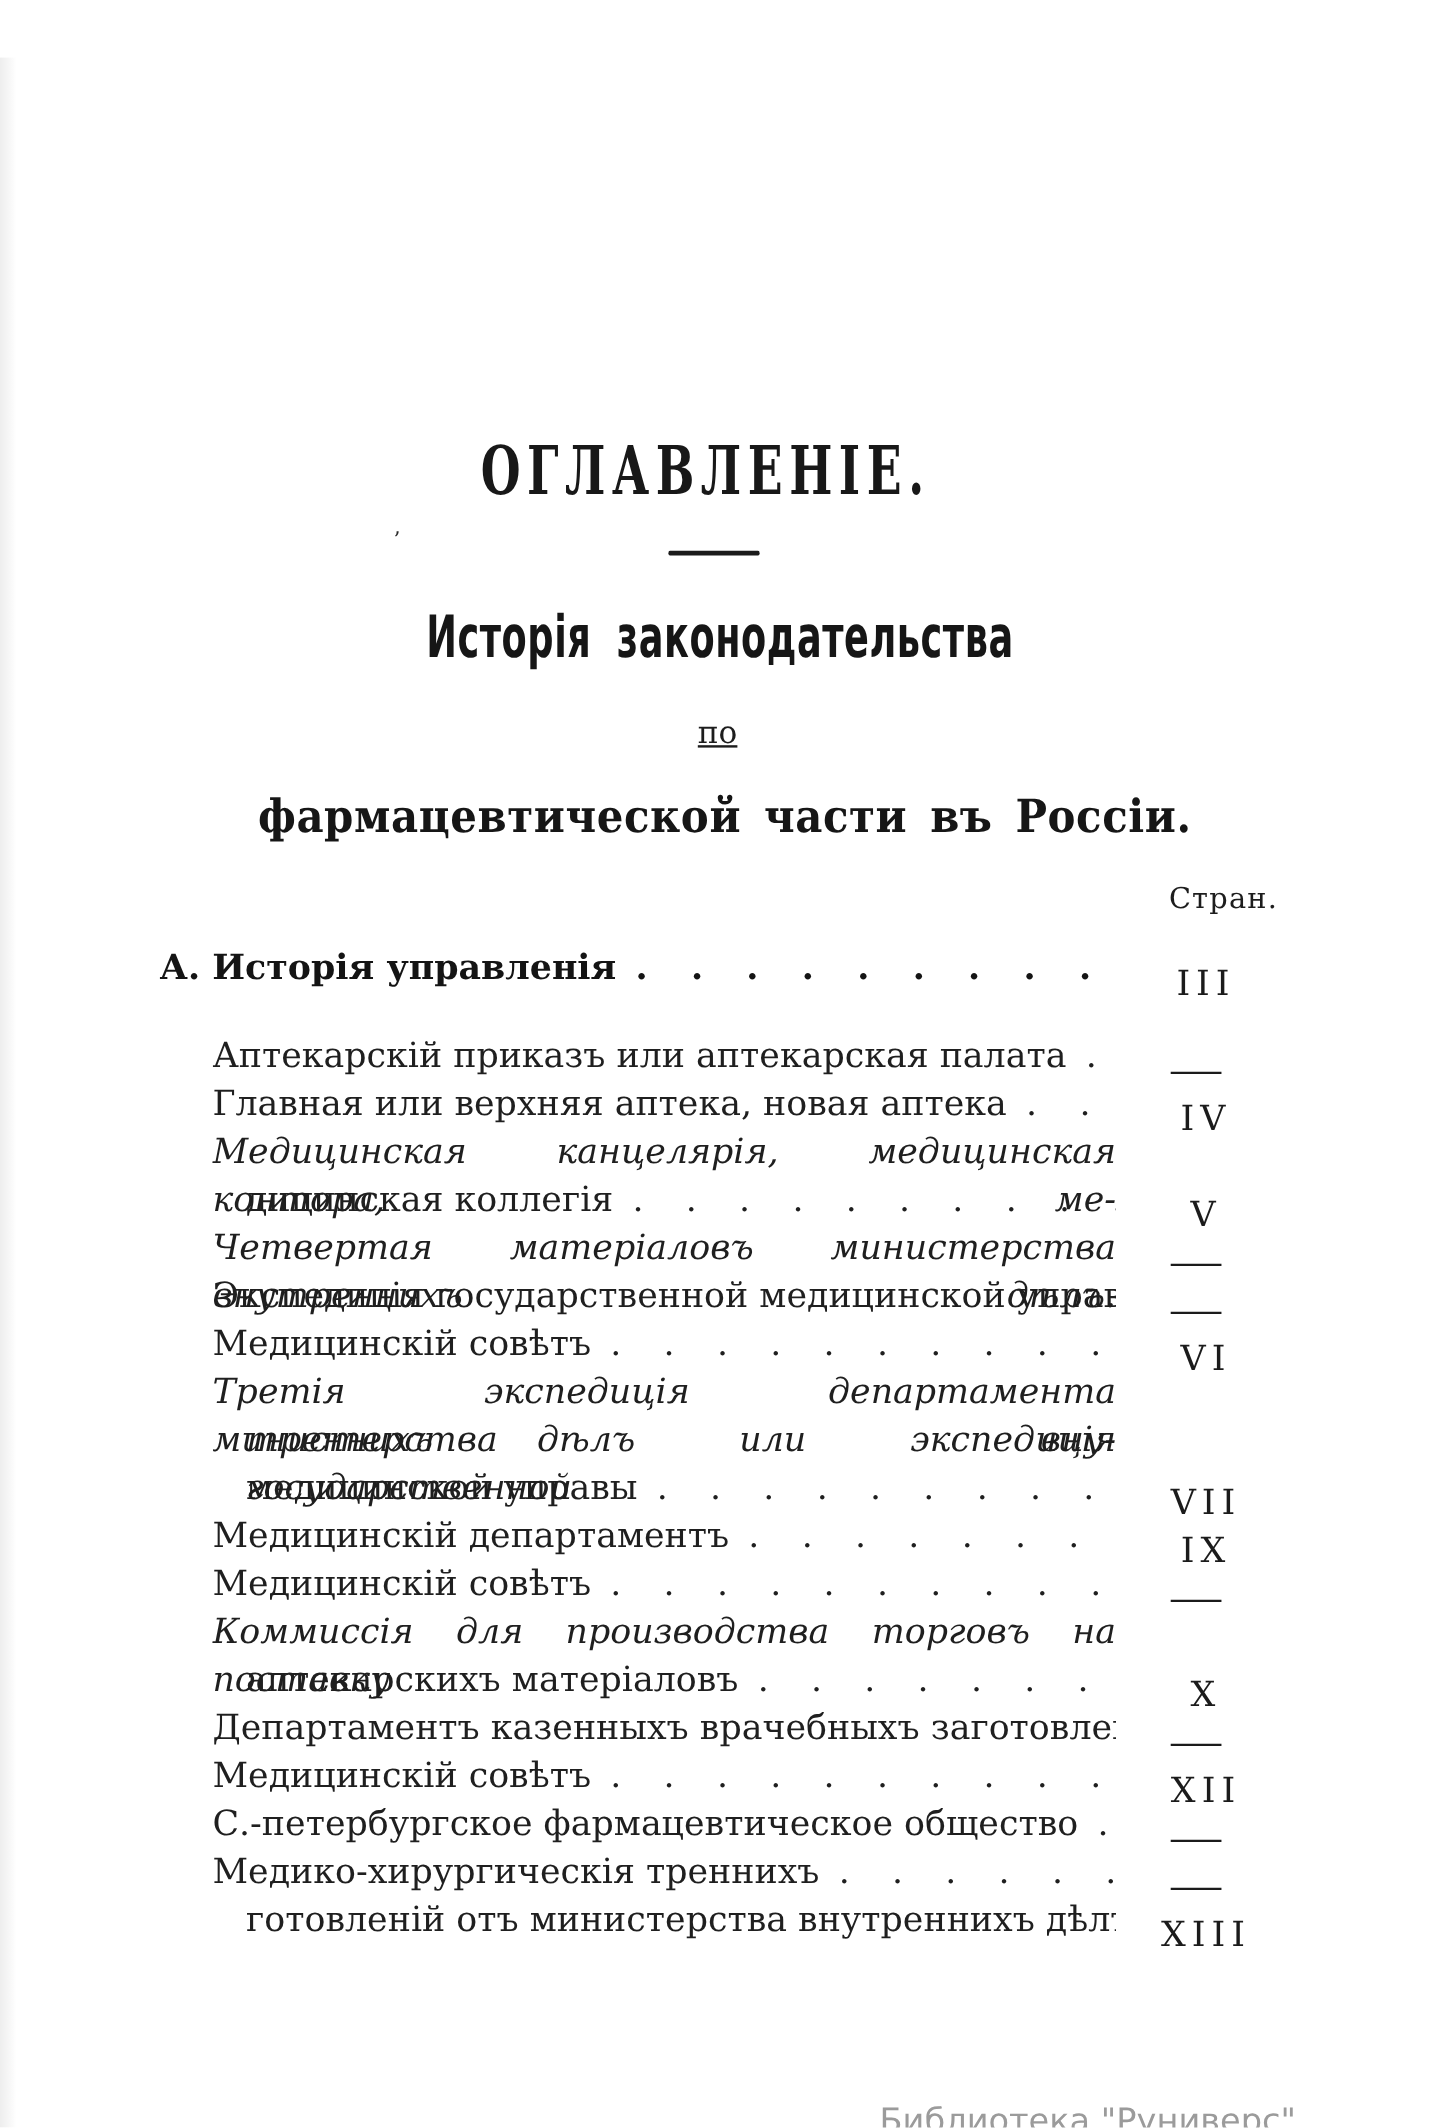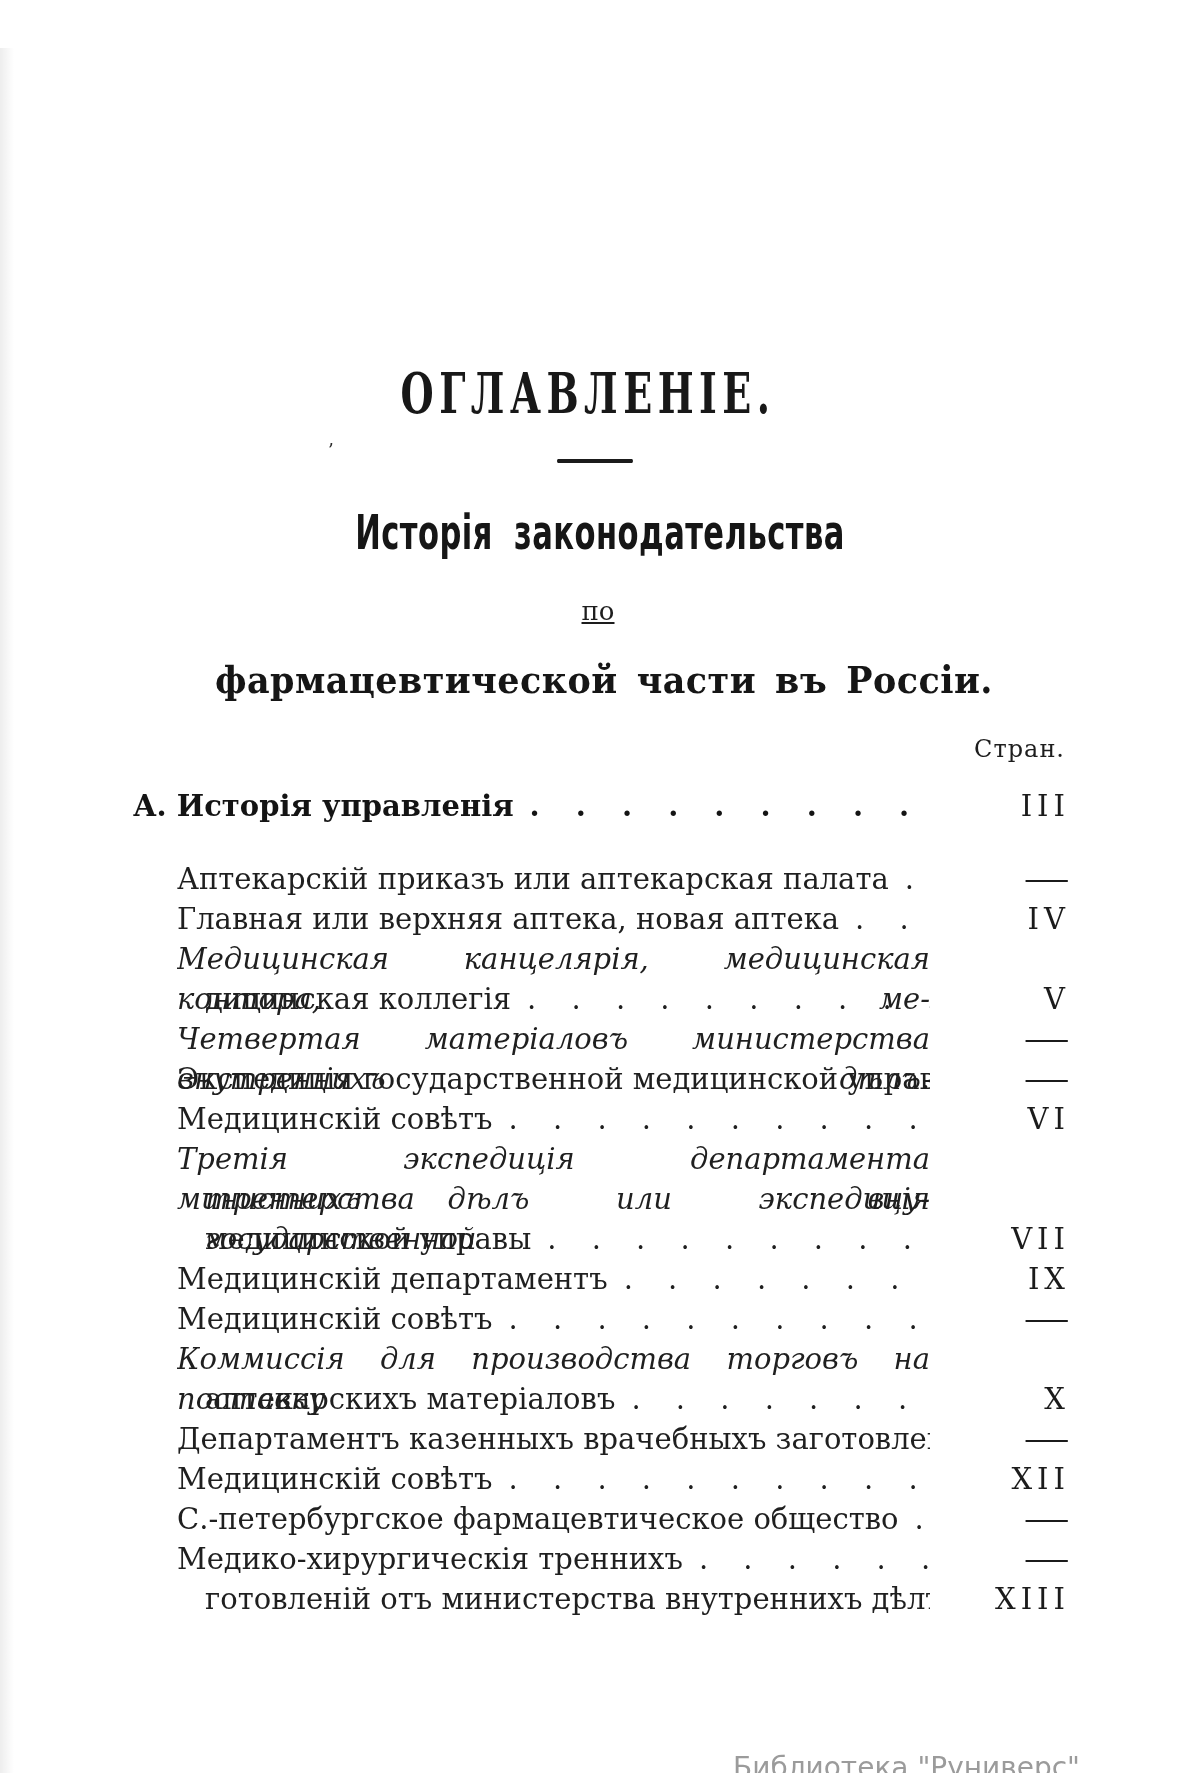--- a/index.html
+++ b/index.html
@@ -118,24 +118,24 @@
     font-style: italic;
   }
 
   .dots {
     margin-left: 16px;
     word-spacing: 26px;
     letter-spacing: 0;
   }
 
   .pagecol {
-    position: absolute; top: 0; right: 5px;
+    position: absolute; top: 13px; right: 5px;
     width: 130px;
     line-height: 40px;
-    text-align: right;
+    text-align: center;
     letter-spacing: 5px;
     margin-right: -5px;
     white-space: nowrap;
     color: #1b1b1b;
   }
   .dash-glyph {
     display: inline-block;
     transform: scaleX(1.6);
     transform-origin: right center;
     letter-spacing: 0;

